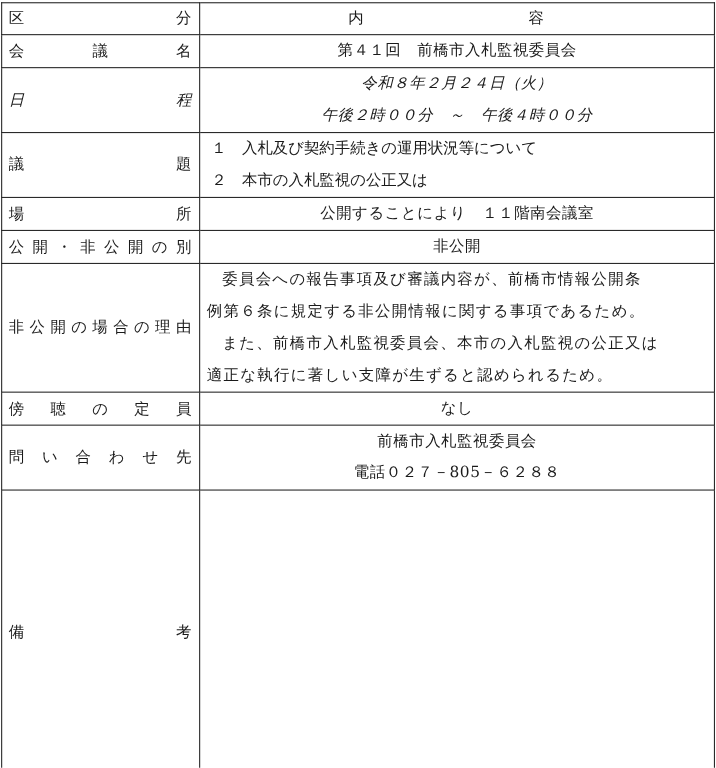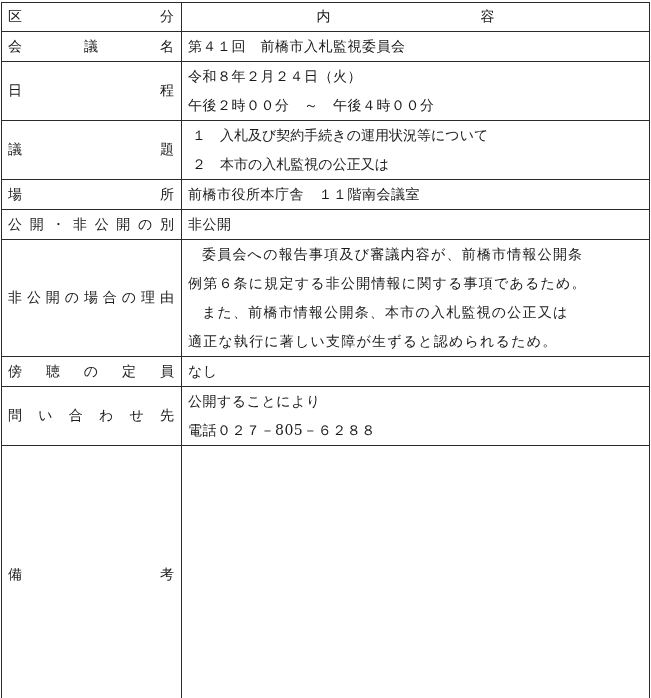--- a/index.html
+++ b/index.html
@@ -43,37 +43,38 @@
       display: flex;
       justify-content: center;
       gap: 150px;
       padding-right: 20px;
     }
     .line {
       display: block;
       white-space: nowrap;
       line-height: 29px;
       letter-spacing: 0.5px;
+      text-align: center;
     }
     .para-line {
       display: block;
       white-space: nowrap;
       line-height: 29px;
       letter-spacing: 1.2px;
     }
     .indent { padding-left: 14px; }
     .topic-line {
       display: flex;
       line-height: 29px;
       white-space: nowrap;
     }
     .topic-num { width: 28px; padding-left: 4px; }
     tr.r-header td { height: 28px; }
     tr.r-name td { height: 28px; }
-    tr.r-date td { height: 56px; }
+    tr.r-date td { height: 56px; font-style: italic; }
     tr.r-topic td { height: 57px; }
     tr.r-place td { height: 28px; }
     tr.r-public td { height: 28px; }
     tr.r-reason td { height: 116px; }
     tr.r-capacity td { height: 28px; }
     tr.r-contact td { height: 57px; }
     tr.r-remarks td { height: 258px; }
   </style>
 </head>
 <body>
@@ -146,21 +147,21 @@
   </tr>
 
   <tr class="r-place">
     <td>
       <div class="label">
         <span>場</span>
         <span>所</span>
       </div>
     </td>
     <td>
-      <span class="line">前橋市役所本庁舎　１１階南会議室</span>
+      <span class="line">公開することにより　１１階南会議室</span>
     </td>
   </tr>
 
   <tr class="r-public">
     <td>
       <div class="label">
         <span>公</span>
         <span>開</span>
         <span>・</span>
         <span>非</span>
@@ -185,21 +186,21 @@
         <span>場</span>
         <span>合</span>
         <span>の</span>
         <span>理</span>
         <span>由</span>
       </div>
     </td>
     <td>
       <span class="para-line indent">委員会への報告事項及び審議内容が、前橋市情報公開条</span>
       <span class="para-line">例第６条に規定する非公開情報に関する事項であるため。</span>
-      <span class="para-line indent">また、前橋市情報公開条、本市の入札監視の公正又は</span>
+      <span class="para-line indent">また、前橋市入札監視委員会、本市の入札監視の公正又は</span>
       <span class="para-line">適正な執行に著しい支障が生ずると認められるため。</span>
     </td>
   </tr>
 
   <tr class="r-capacity">
     <td>
       <div class="label">
         <span>傍</span>
         <span>聴</span>
         <span>の</span>
@@ -217,21 +218,21 @@
       <div class="label">
         <span>問</span>
         <span>い</span>
         <span>合</span>
         <span>わ</span>
         <span>せ</span>
         <span>先</span>
       </div>
     </td>
     <td>
-      <span class="line">公開することにより</span>
+      <span class="line">前橋市入札監視委員会</span>
       <span class="line">電話０２７－805－６２８８</span>
     </td>
   </tr>
 
   <tr class="r-remarks">
     <td>
       <div class="label">
         <span>備</span>
         <span>考</span>
       </div>

